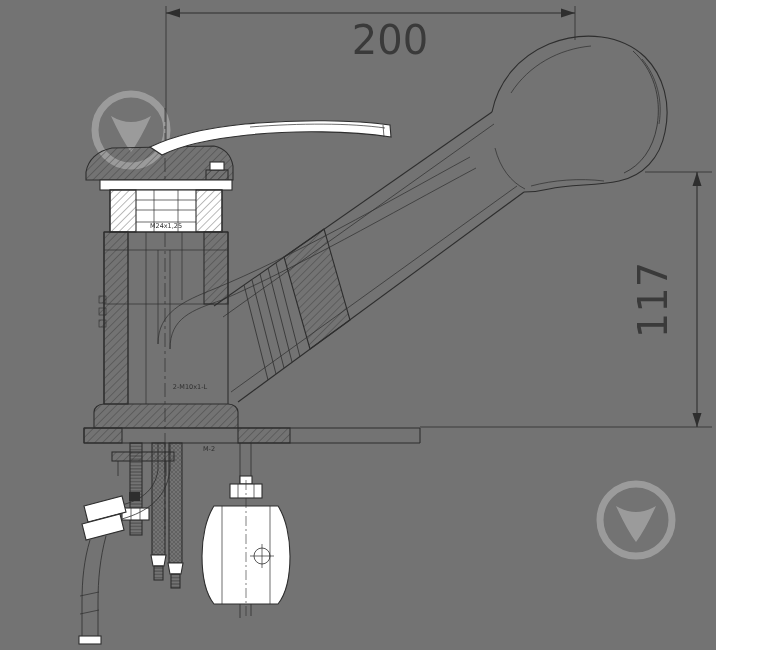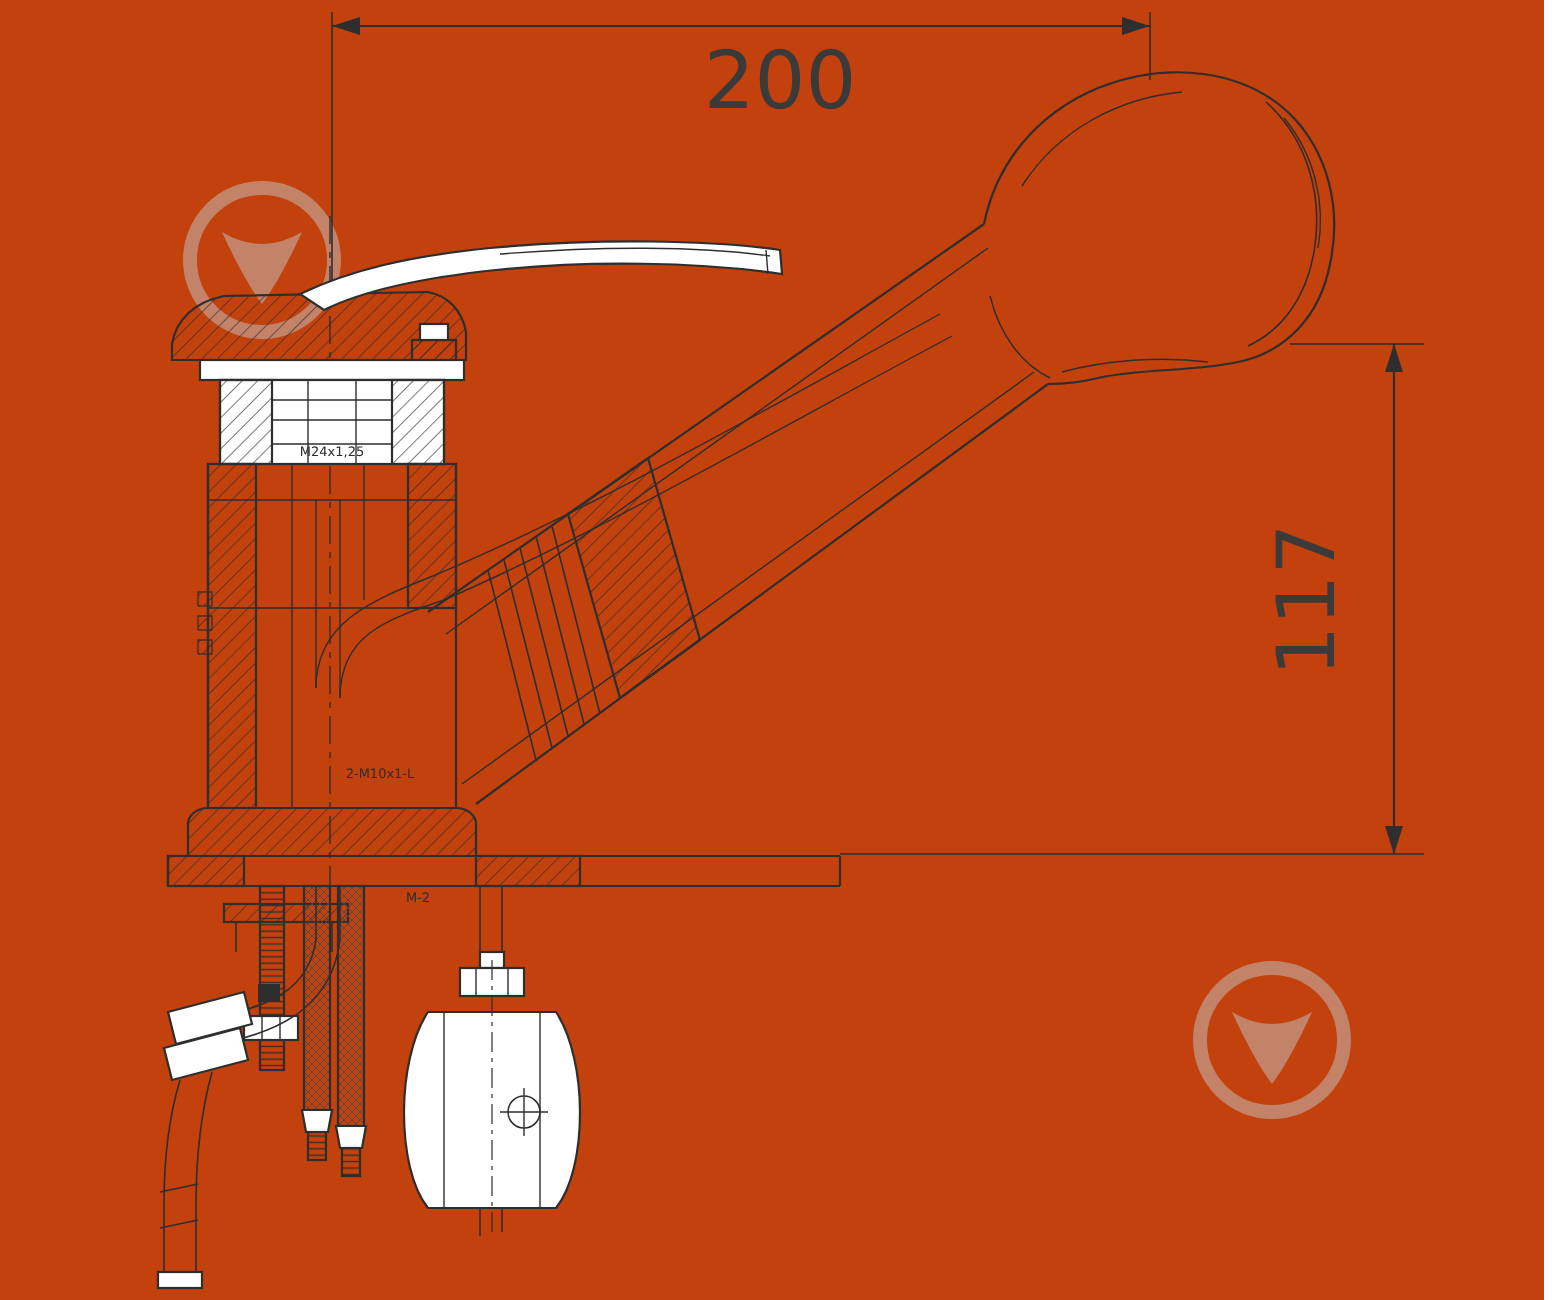--- a/index.html
+++ b/index.html
@@ -1,19 +1,19 @@
 <!DOCTYPE html>
 <html><head>
 <meta charset="utf-8">
 <style>
   html,body{margin:0;padding:0;background:#ffffff;}
   .canvas{
     position:relative;
-    width:772px;height:650px;
-    background:#c2410c;
+    width:716px;height:650px;
+    background:#737373;
     overflow:hidden;
     font-family:"DejaVu Sans","Liberation Sans",sans-serif;
   }
   svg text{font-family:"DejaVu Sans","Liberation Sans",sans-serif;}
   .dim-text{fill:#3a3a3a;font-size:40px;}
   .part-text{fill:#2e2e2e;font-size:6.5px;}
 </style>
 </head>
 <body>
 

